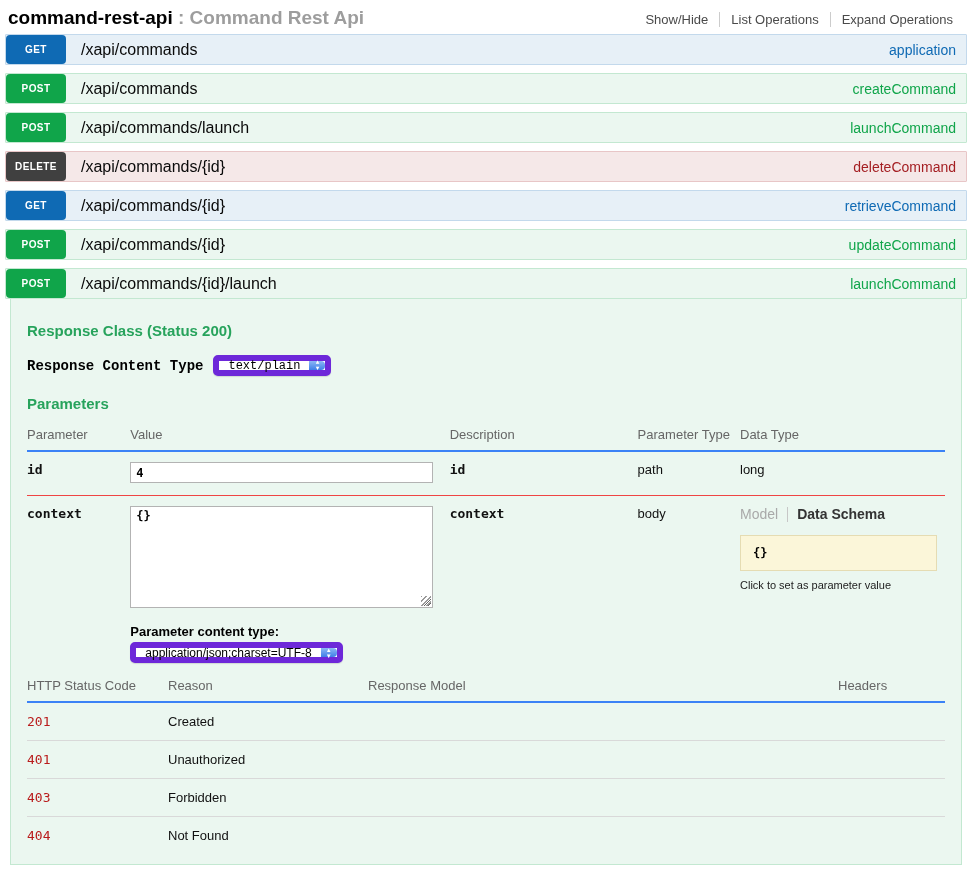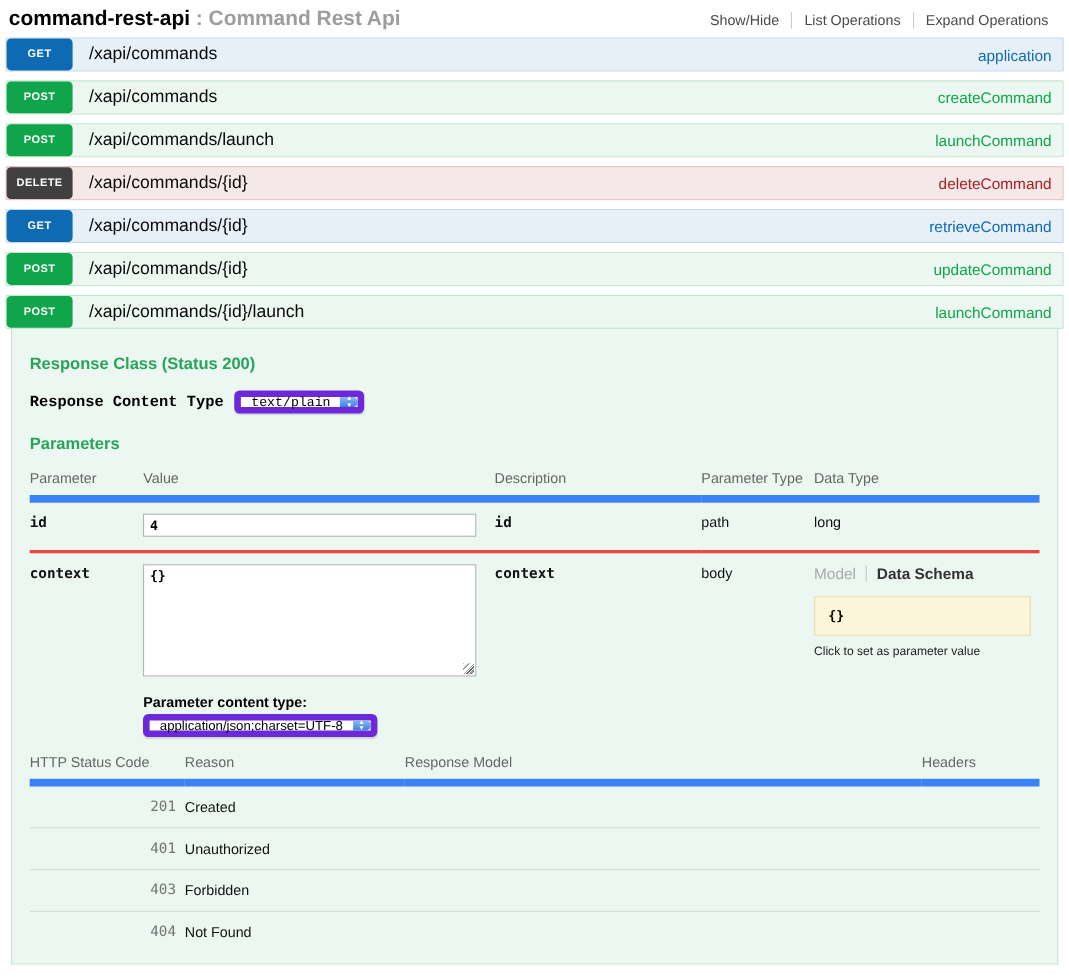--- a/index.html
+++ b/index.html
@@ -79,24 +79,24 @@
     display:flex; flex-direction:column; align-items:center; justify-content:center;
     color:#fff;
   }
   .mac-select .stepper::before { content:"▲"; font-size:6px; line-height:6px; }
   .mac-select .stepper::after  { content:"▼"; font-size:6px; line-height:6px; }
 
   
   table { width:100%; border-collapse:collapse; }
   th {
     text-align:left; font-weight:400; color:#666; font-size:13px;
-    padding: 3px 8px 8px 0; border-bottom:7px solid #3b82f6;
+    padding: 3px 8px 8px 0; border-bottom:2px solid #3b82f6;
   }
   td { vertical-align:top; padding: 10px 8px 12px 0; font-size:13px; color:#111; }
-  .params-table .row-sep td { border-bottom:3px solid #ef4444; }
+  .params-table .row-sep td { border-bottom:1px solid #ef4444; }
   .param-name, .param-desc { font-family:"DejaVu Sans Mono", monospace; font-weight:bold; font-size:13px; }
 
   .value-input {
     width:303px; height:21px; border:1px solid #b3b3b3; background:#fff;
     padding:2px 5px; font-family:"DejaVu Sans Mono", monospace;
     font-weight:bold; font-size:12px; color:#000;
   }
   .ta-wrap { position:relative; width:303px; }
   .value-textarea {
     width:303px; height:102px; border:1px solid #b3b3b3; background:#fff;
@@ -116,21 +116,21 @@
   .model-tab-disabled { color:#a9a9a9; font-size:14px; }
   .model-tab-sep { width:1px; height:15px; background:#c7c7c7; }
   .model-tab-active { color:#333; font-size:14px; font-weight:600; cursor:pointer; }
   .schema-box {
     margin-top:13px; width:197px; background:#fbf6d9; border:1px solid #e5dcb3;
     padding:10px 12px; font-family:"DejaVu Sans Mono", monospace;
     font-weight:bold; font-size:12px; color:#000; cursor:pointer;
   }
   .schema-hint { margin-top:8px; font-size:11px; font-weight:400; color:#222; }
 
-  .rm-table .code { font-family:"DejaVu Sans Mono", monospace; font-size:13px; color:#737373;text-align:right; }
+  .rm-table .code { font-family:"DejaVu Sans Mono", monospace; font-size:13px; color:#b91c1c; }
   .rm-table td { padding:11px 8px 11px 0; }
   .rm-table tbody tr + tr td { border-top:1px solid #d9d9d9; }
 </style>
 </head>
 <body>
 
 <div class="topbar">
   <div class="api-title">
     <span>command-rest-api</span><span class="muted"> : </span><span class="muted">Command Rest Api</span>
   </div>

